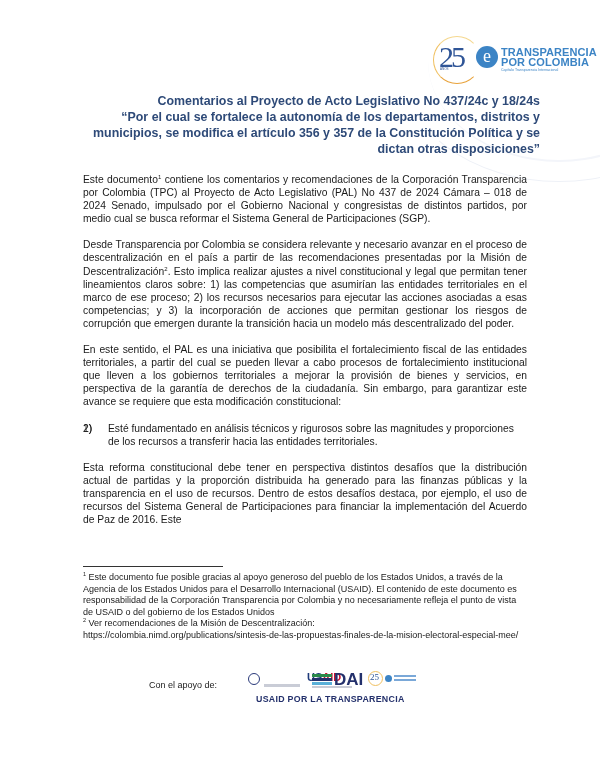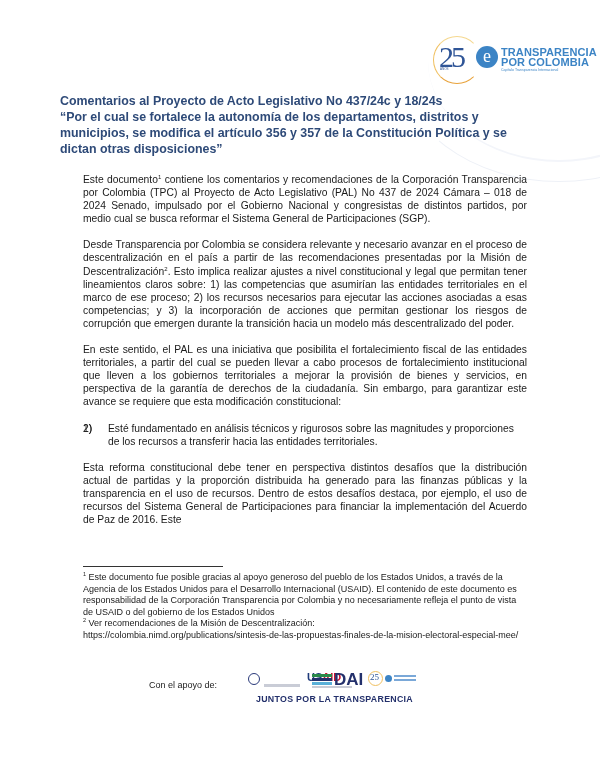--- a/index.html
+++ b/index.html
@@ -10,21 +10,21 @@
   .logo { position: absolute; left: 433px; top: 36px; width: 160px; height: 50px; }
   .logo .ring { position: absolute; left: 0; top: 0; width: 46px; height: 46px; border-radius: 50%; border: 1.5px solid transparent; border-left-color: #f0c060; border-bottom-color: #e8a23a; border-top-color: #f5d88f; }
   .logo .num { position: absolute; left: 6px; top: 4px; font-family: "Liberation Serif", serif; font-size: 30px; color: #2f5597; letter-spacing: -3px; }
   .logo .anos { position: absolute; left: 7px; top: 31px; font-size: 3px; color: #2f5597; }
   .logo .e-mark { position: absolute; left: 43px; top: 10px; width: 22px; height: 22px; border-radius: 50%; background: #3c84c5; color: #fff; font-size: 18px; line-height: 20px; text-align: center; font-family: "Liberation Serif", serif; }
   .logo .name1, .logo .name2 { position: absolute; left: 68px; font-weight: bold; color: #3c84c5; font-size: 11px; letter-spacing: 0.1px; }
   .logo .name1 { top: 10px; }
   .logo .name2 { top: 20px; }
   .logo .sub { position: absolute; left: 68px; top: 32px; font-size: 3.5px; color: #3c84c5; }
 
-  .title-block { position: absolute; left: 60px; top: 93px; width: 480px; text-align: left; color: #2e4a78; font-weight: bold; font-size: 12.4px; line-height: 16px; }
+  .title-block { position: absolute; left: 60px; top: 93px; width: 480px; text-align: right; color: #2e4a78; font-weight: bold; font-size: 12.4px; line-height: 16px; }
 
   .body { position: absolute; left: 83px; top: 173px; width: 444px; font-size: 10.3px; line-height: 13.1px; color: #1a1a1a; }
   .body p { margin: 0 0 13px 0; text-align: justify; }
   .body sup { font-size: 6px; vertical-align: super; line-height: 0; }
   .body ol { margin: 0 0 13px 0; padding: 0; list-style: none; }
   .body ol li { position: relative; padding-left: 25px; text-align: left; }
   .body ol li .num { position: absolute; left: 0; top: 0; }
 
   .fn-rule { position: absolute; left: 83px; top: 566px; width: 140px; height: 0; border-top: 1px solid #333; }
   .footnotes { position: absolute; left: 83px; top: 572px; width: 440px; font-size: 9px; line-height: 11.6px; color: #1a1a1a; }
@@ -108,13 +108,13 @@
     <span class="tiny"></span>
   </div>
   <div class="tpc-mini">
     <span class="ring"></span>
     <span class="n">25</span>
     <span class="e"></span>
     <span class="t"></span>
     <span class="t2"></span>
   </div>
 </div>
-<span class="juntos">JUNTOS POR LA TRANSPARENCIA</span>
+<span class="juntos">USAID POR LA TRANSPARENCIA</span>
 
 </body></html>

